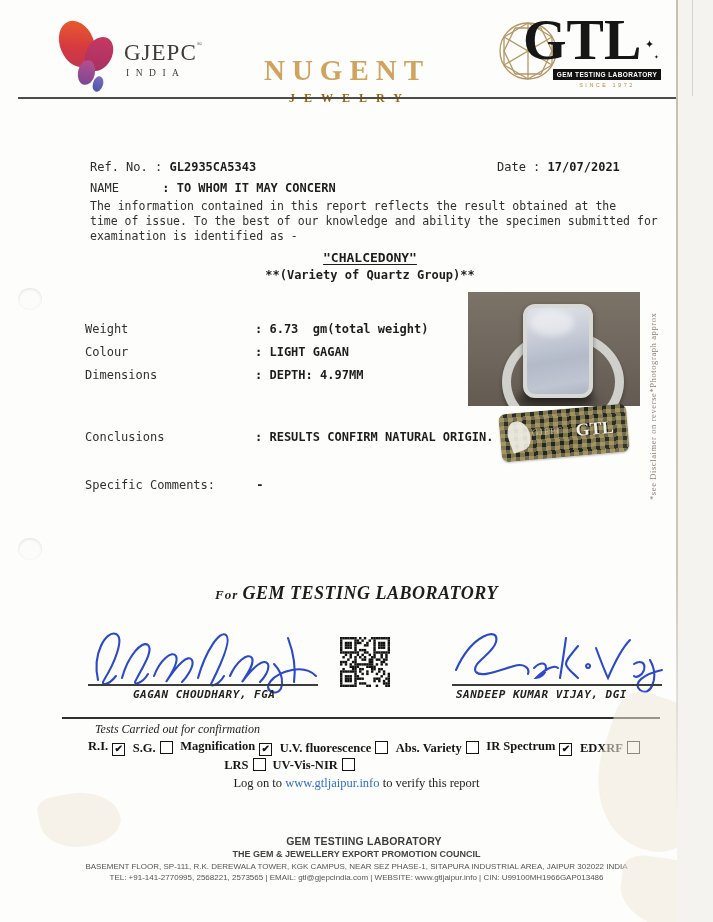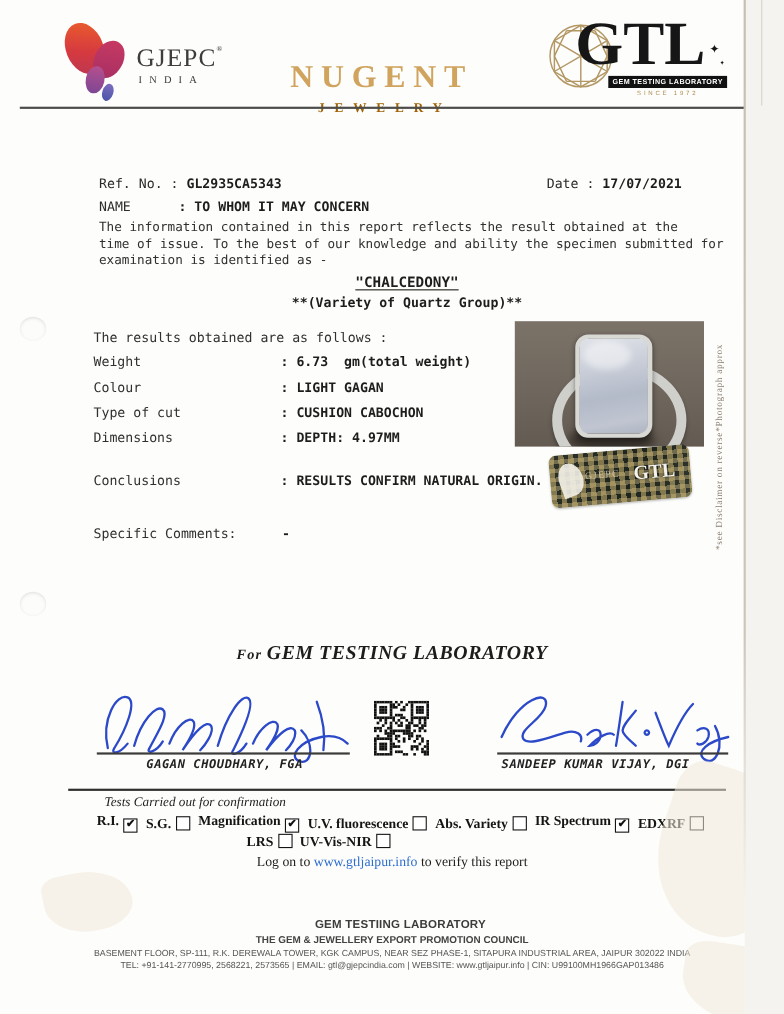--- a/index.html
+++ b/index.html
@@ -158,33 +158,28 @@
   <div class="date-row"><span class="lbl">Date : </span><b>17/07/2021</b></div>
   <div class="name-row"><span class="lbl" style="white-space:pre">NAME      </span><b>: TO WHOM IT MAY CONCERN</b></div>
 
   <div class="intro">The information contained in this report reflects the result obtained at the
 time of issue. To the best of our knowledge and ability the specimen submitted for
 examination is identified as -</div>
 
   <div class="gem-name">"CHALCEDONY"</div>
   <div class="gem-var">**(Variety of Quartz Group)**</div>
 
-  <div class="results-heading">The results obtained are as follows :</div>
   <div class="results" id="results-rows">
       <div class="result-row">
         <span class="rlabel">Weight</span>
         <span class="rvalue">: 6.73  gm(total weight)</span>
       </div>
       <div class="result-row">
         <span class="rlabel">Colour</span>
         <span class="rvalue">: LIGHT GAGAN</span>
-      </div>
-      <div class="result-row">
-        <span class="rlabel">Type of cut</span>
-        <span class="rvalue">: CUSHION CABOCHON</span>
       </div>
       <div class="result-row">
         <span class="rlabel">Dimensions</span>
         <span class="rvalue">: DEPTH: 4.97MM</span>
       </div>
     </div>
 
   <div class="conclusion-row">
     <span class="rlabel">Conclusions</span>
     <span class="rvalue" id="conclusion-value">: RESULTS CONFIRM NATURAL ORIGIN.</span>

